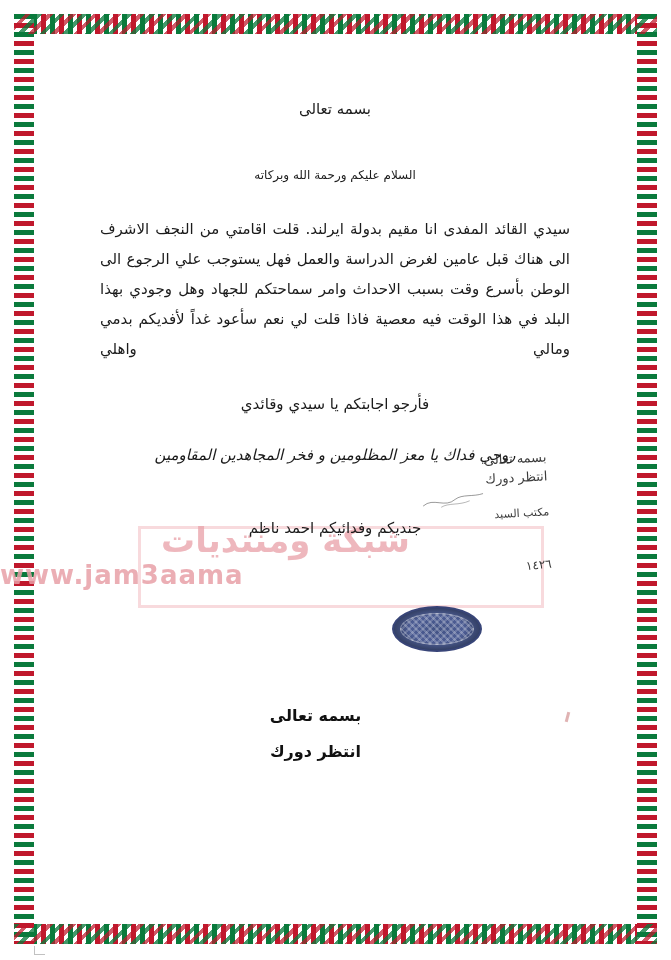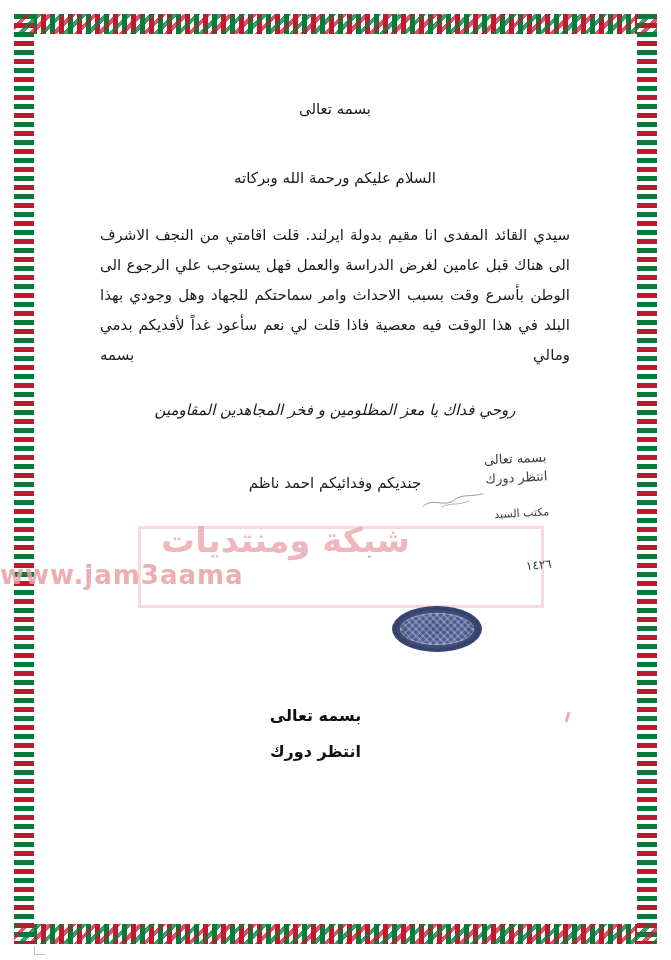--- a/index.html
+++ b/index.html
@@ -156,21 +156,21 @@
   }
   .addressee {
     text-align: center;
     margin-bottom: 14px;
     font-size: 15px;
   }
   .addressee .small { font-size: 11px; }
   .greeting {
     text-align: center;
     margin-bottom: 26px;
-    font-size: 15px;
+    font-size: 12px;
   }
   .para {
     text-align: justify;
     text-align-last: justify;
     margin: 0 auto 26px auto;
     width: 470px;
     font-size: 15px;
     line-height: 2.0;
   }
   .req {
@@ -295,22 +295,23 @@
   <div class="wm-box"></div>
   <div class="watermark-sub">شبكة ومنتديات</div>
   <div class="watermark-url">www.jam3aama</div>
 
   <div class="letter">
     <div class="bism">بسمه تعالى</div>
 
 
     <div class="greeting">السلام عليكم ورحمة الله وبركاته</div>
 
-    <div class="para">سيدي القائد المفدى انا مقيم بدولة ايرلند. قلت اقامتي من النجف الاشرف الى هناك قبل عامين لغرض الدراسة والعمل فهل يستوجب علي الرجوع الى الوطن بأسرع وقت بسبب الاحداث وامر سماحتكم للجهاد وهل وجودي بهذا البلد في هذا الوقت فيه معصية فاذا قلت لي نعم سأعود غداً لأفديكم بدمي ومالي بسمه</div>
-
+    <div class="para">سيدي القائد المفدى انا مقيم بدولة ايرلند. قلت اقامتي من النجف الاشرف الى هناك قبل عامين لغرض الدراسة والعمل فهل يستوجب علي الرجوع الى الوطن بأسرع وقت بسبب الاحداث وامر سماحتكم للجهاد وهل وجودي بهذا البلد في هذا الوقت فيه معصية فاذا قلت لي نعم سأعود غداً لأفديكم بدمي ومالي واهلي</div>
+
+    <div class="req">فأرجو اجابتكم يا سيدي وقائدي</div>
 
     <div class="soul">روحي فداك يا معز المظلومين و فخر المجاهدين المقاومين</div>
 
     <div class="signoff">جنديكم وفدائيكم احمد ناظم</div>
   </div>
 
   <div class="handwriting">
     <div class="hw-line">بسمه تعالى</div>
     <div class="hw-line">انتظر دورك</div>
     <svg class="hw-scribble" width="190" height="50" viewBox="0 0 190 50">

